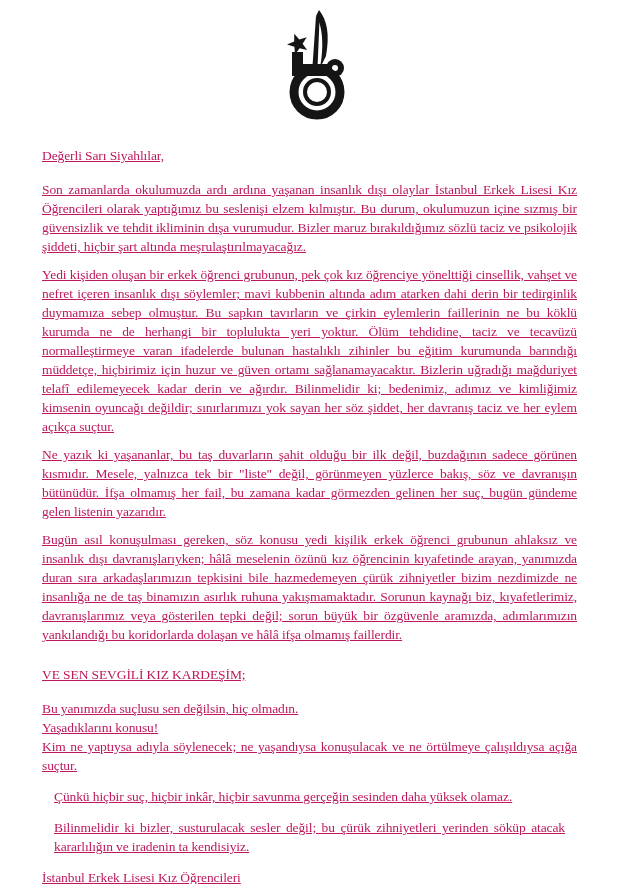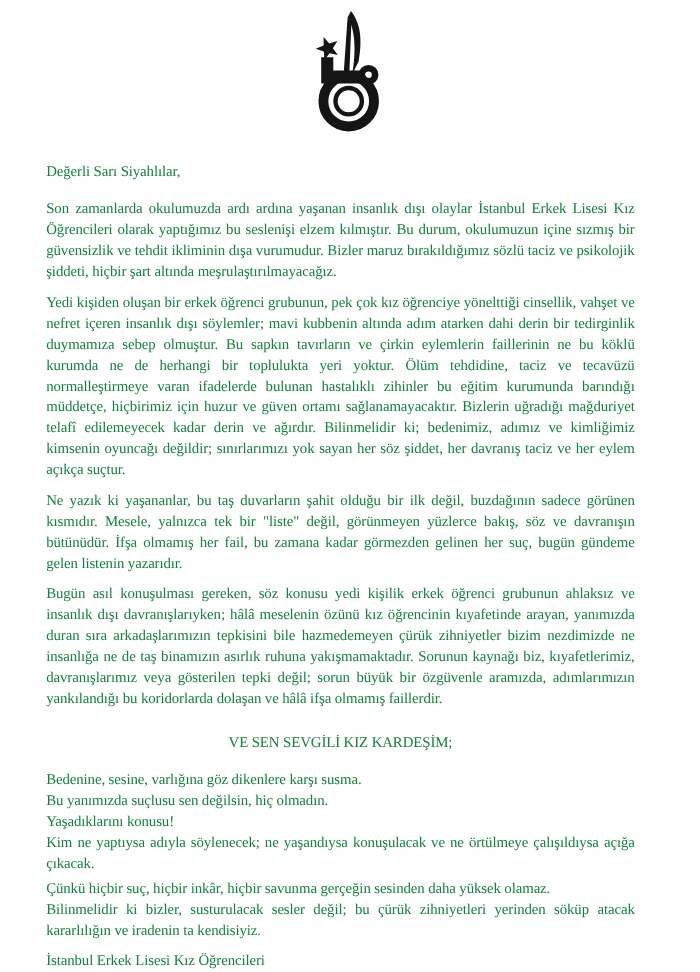--- a/index.html
+++ b/index.html
@@ -7,21 +7,22 @@
     padding: 0;
     background: #ffffff;
   }
   .page {
     position: relative;
     width: 636px;
     height: 884px;
     background: #ffffff;
     overflow: hidden;
     font-family: "Liberation Serif", "DejaVu Serif", serif;
-    color: #15803d;
+    color: #be185d;
+    text-decoration: underline;
   }
   .logo-wrap {
     display: flex;
     justify-content: center;
     padding-top: 8px;
     height: 112px;
   }
   .logo-wrap svg {
     width: 92px;
     height: 112px;
@@ -36,33 +37,33 @@
   }
   .greeting {
     margin: 0 0 15px 0;
     text-align: left;
   }
   .para {
     margin: 0 0 9px 0;
   }
   .heading {
     margin: 21px 0 15px 0;
-    text-align: center;
+    text-align: left;
   }
   .appeal {
     margin: 0 0 4px 0;
   }
   .appeal p {
     margin: 0;
   }
   .closing {
     margin: 0;
   }
   .closing p {
-    margin: 0;
+    margin: 12px;
   }
   .signature {
     margin: 8px 0 0 0;
     text-align: left;
   }
 </style>
 </head>
 <body>
 
 <div class="page">
@@ -93,24 +94,23 @@
     <p class="greeting">Değerli Sarı Siyahlılar,</p>
 
     <p class="para">Son zamanlarda okulumuzda ardı ardına yaşanan insanlık dışı olaylar İstanbul Erkek Lisesi Kız Öğrencileri olarak yaptığımız bu seslenişi elzem kılmıştır. Bu durum, okulumuzun içine sızmış bir güvensizlik ve tehdit ikliminin dışa vurumudur. Bizler maruz bırakıldığımız sözlü taciz ve psikolojik şiddeti, hiçbir şart altında meşrulaştırılmayacağız.</p>
     <p class="para">Yedi kişiden oluşan bir erkek öğrenci grubunun, pek çok kız öğrenciye yönelttiği cinsellik, vahşet ve nefret içeren insanlık dışı söylemler; mavi kubbenin altında adım atarken dahi derin bir tedirginlik duymamıza sebep olmuştur. Bu sapkın tavırların ve çirkin eylemlerin faillerinin ne bu köklü kurumda ne de herhangi bir toplulukta yeri yoktur. Ölüm tehdidine, taciz ve tecavüzü normalleştirmeye varan ifadelerde bulunan hastalıklı zihinler bu eğitim kurumunda barındığı müddetçe, hiçbirimiz için huzur ve güven ortamı sağlanamayacaktır. Bizlerin uğradığı mağduriyet telafî edilemeyecek kadar derin ve ağırdır. Bilinmelidir ki; bedenimiz, adımız ve kimliğimiz kimsenin oyuncağı değildir; sınırlarımızı yok sayan her söz şiddet, her davranış taciz ve her eylem açıkça suçtur.</p>
     <p class="para">Ne yazık ki yaşananlar, bu taş duvarların şahit olduğu bir ilk değil, buzdağının sadece görünen kısmıdır. Mesele, yalnızca tek bir "liste" değil, görünmeyen yüzlerce bakış, söz ve davranışın bütünüdür. İfşa olmamış her fail, bu zamana kadar görmezden gelinen her suç, bugün gündeme gelen listenin yazarıdır.</p>
     <p class="para">Bugün asıl konuşulması gereken, söz konusu yedi kişilik erkek öğrenci grubunun ahlaksız ve insanlık dışı davranışlarıyken; hâlâ meselenin özünü kız öğrencinin kıyafetinde arayan, yanımızda duran sıra arkadaşlarımızın tepkisini bile hazmedemeyen çürük zihniyetler bizim nezdimizde ne insanlığa ne de taş binamızın asırlık ruhuna yakışmamaktadır. Sorunun kaynağı biz, kıyafetlerimiz, davranışlarımız veya gösterilen tepki değil; sorun büyük bir özgüvenle aramızda, adımlarımızın yankılandığı bu koridorlarda dolaşan ve hâlâ ifşa olmamış faillerdir.</p>
 
     <p class="heading">VE SEN SEVGİLİ KIZ KARDEŞİM;</p>
 
     <div class="appeal">
-      <p>Bedenine, sesine, varlığına göz dikenlere karşı susma.</p>
       <p>Bu yanımızda suçlusu sen değilsin, hiç olmadın.</p>
       <p>Yaşadıklarını konusu!</p>
-      <p>Kim ne yaptıysa adıyla söylenecek; ne yaşandıysa konuşulacak ve ne örtülmeye çalışıldıysa açığa çıkacak.</p>
+      <p>Kim ne yaptıysa adıyla söylenecek; ne yaşandıysa konuşulacak ve ne örtülmeye çalışıldıysa açığa suçtur.</p>
     </div>
 
     <div class="closing">
       <p>Çünkü hiçbir suç, hiçbir inkâr, hiçbir savunma gerçeğin sesinden daha yüksek olamaz.</p>
       <p>Bilinmelidir ki bizler, susturulacak sesler değil; bu çürük zihniyetleri yerinden söküp atacak kararlılığın ve iradenin ta kendisiyiz.</p>
     </div>
 
     <p class="signature">İstanbul Erkek Lisesi Kız Öğrencileri</p>
 
   </main>

